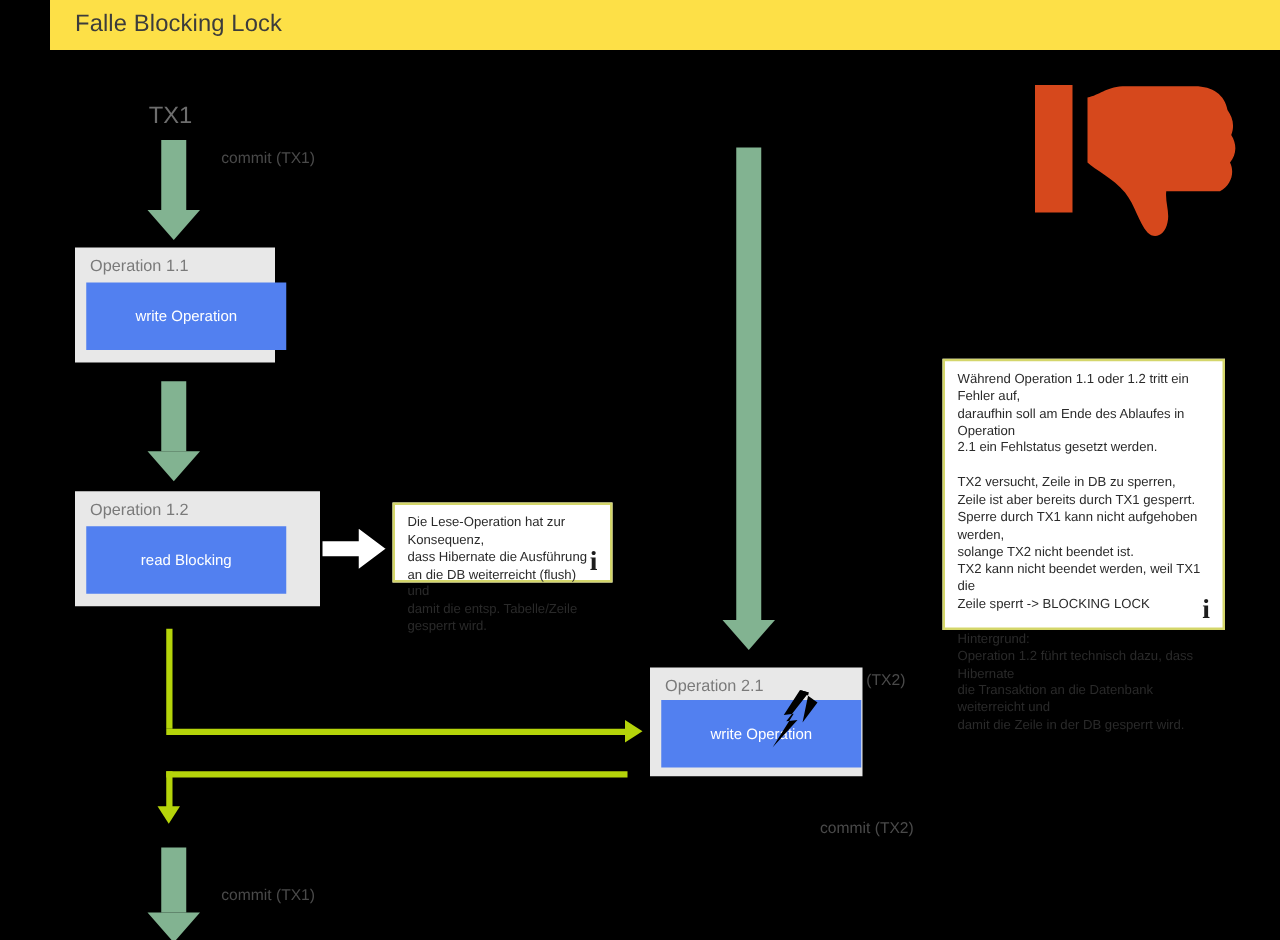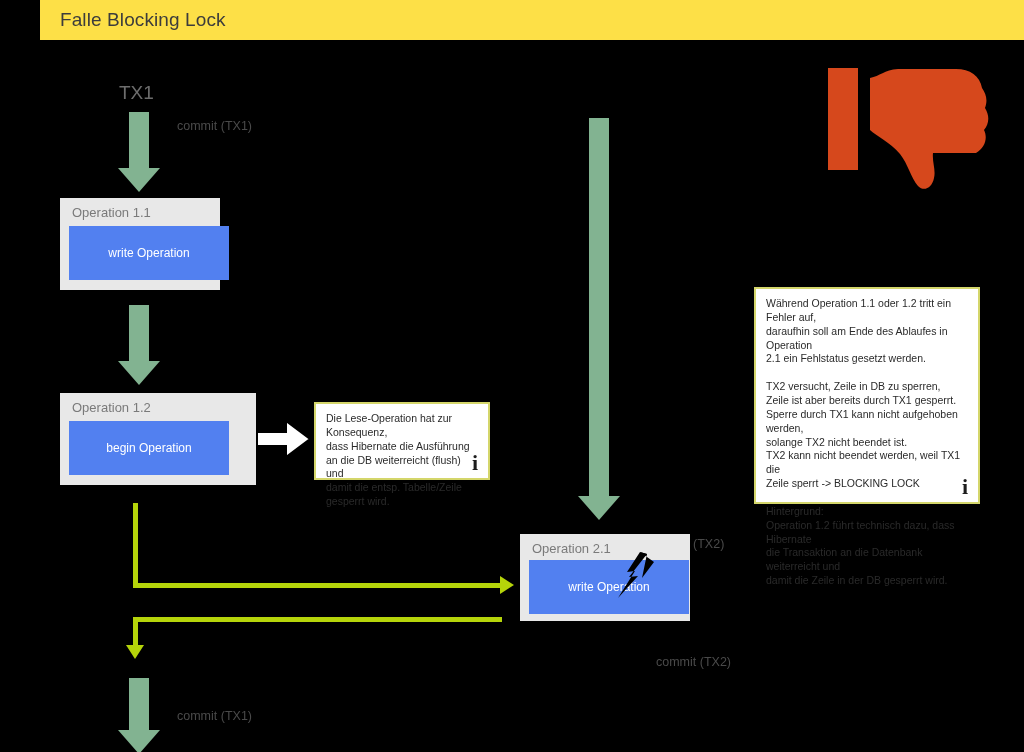--- a/index.html
+++ b/index.html
@@ -193,31 +193,31 @@
   </div>
 
   <div class="sage-arrow" style="left:118px; top:305px; width:42px; height:78px;">
     <div class="shaft" style="width:20px; height:56px;"></div>
     <div class="head" style="top:56px; border-left-width:21px; border-right-width:21px; border-top-width:24px;"></div>
   </div>
 
   <div class="op-card" style="left:60px; top:393px; width:196px; height:92px;">
     <div class="op-title">Operation 1.2</div>
     <div class="op-inner" style="left:9px; top:28px; width:160px; height:54px;">
-      <span>begin Operation</span>
+      <span>read Blocking</span>
     </div>
   </div>
 
   <div class="white-arrow" style="left:256px; top:419px;">
     <svg width="56" height="40" viewBox="0 0 56 40">
       <polygon points="1,13 30,13 30,2 54,20 30,38 30,27 1,27" fill="#ffffff" stroke="#000000" stroke-width="2"></polygon>
     </svg>
   </div>
 
-  <div class="note" style="left:314px; top:402px; width:176px; height:78px;">
+  <div class="note" style="left:314px; top:402px; width:176px; height:64px;">
     <div class="note-body">Die Lese-Operation hat zur Konsequenz,
 dass Hibernate die Ausführung
 an die DB weiterreicht (flush) und
 damit die entsp. Tabelle/Zeile
 gesperrt wird.</div>
     <div class="note-info">i</div>
   </div>
 
   <div class="sage-arrow" style="left:578px; top:118px; width:42px; height:404px;">
     <div class="shaft" style="width:20px; height:378px;"></div>

